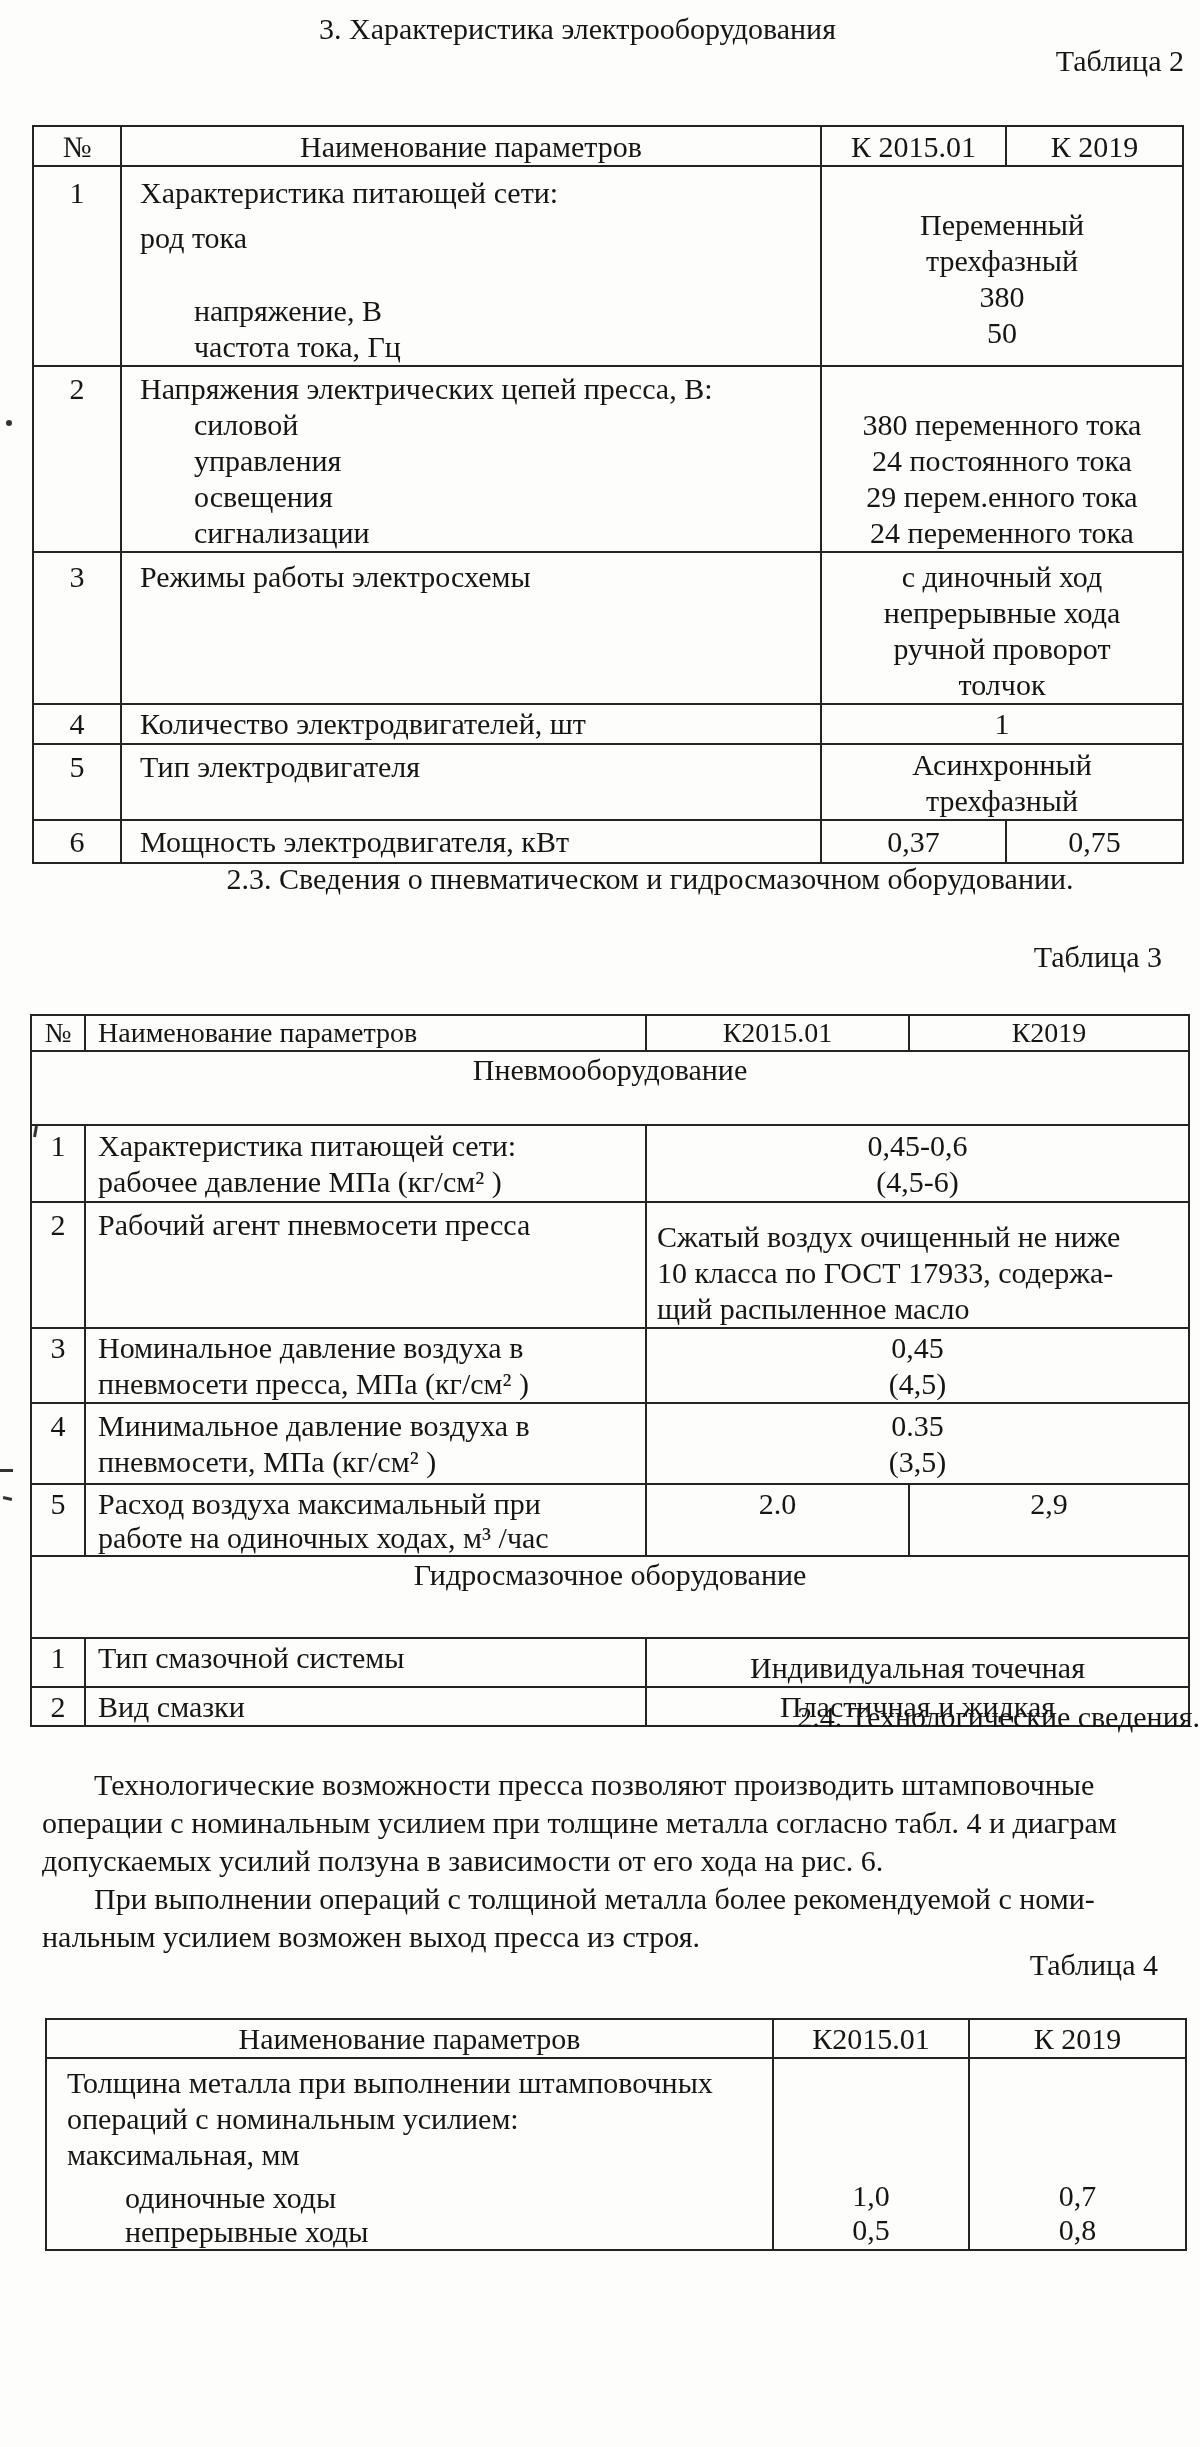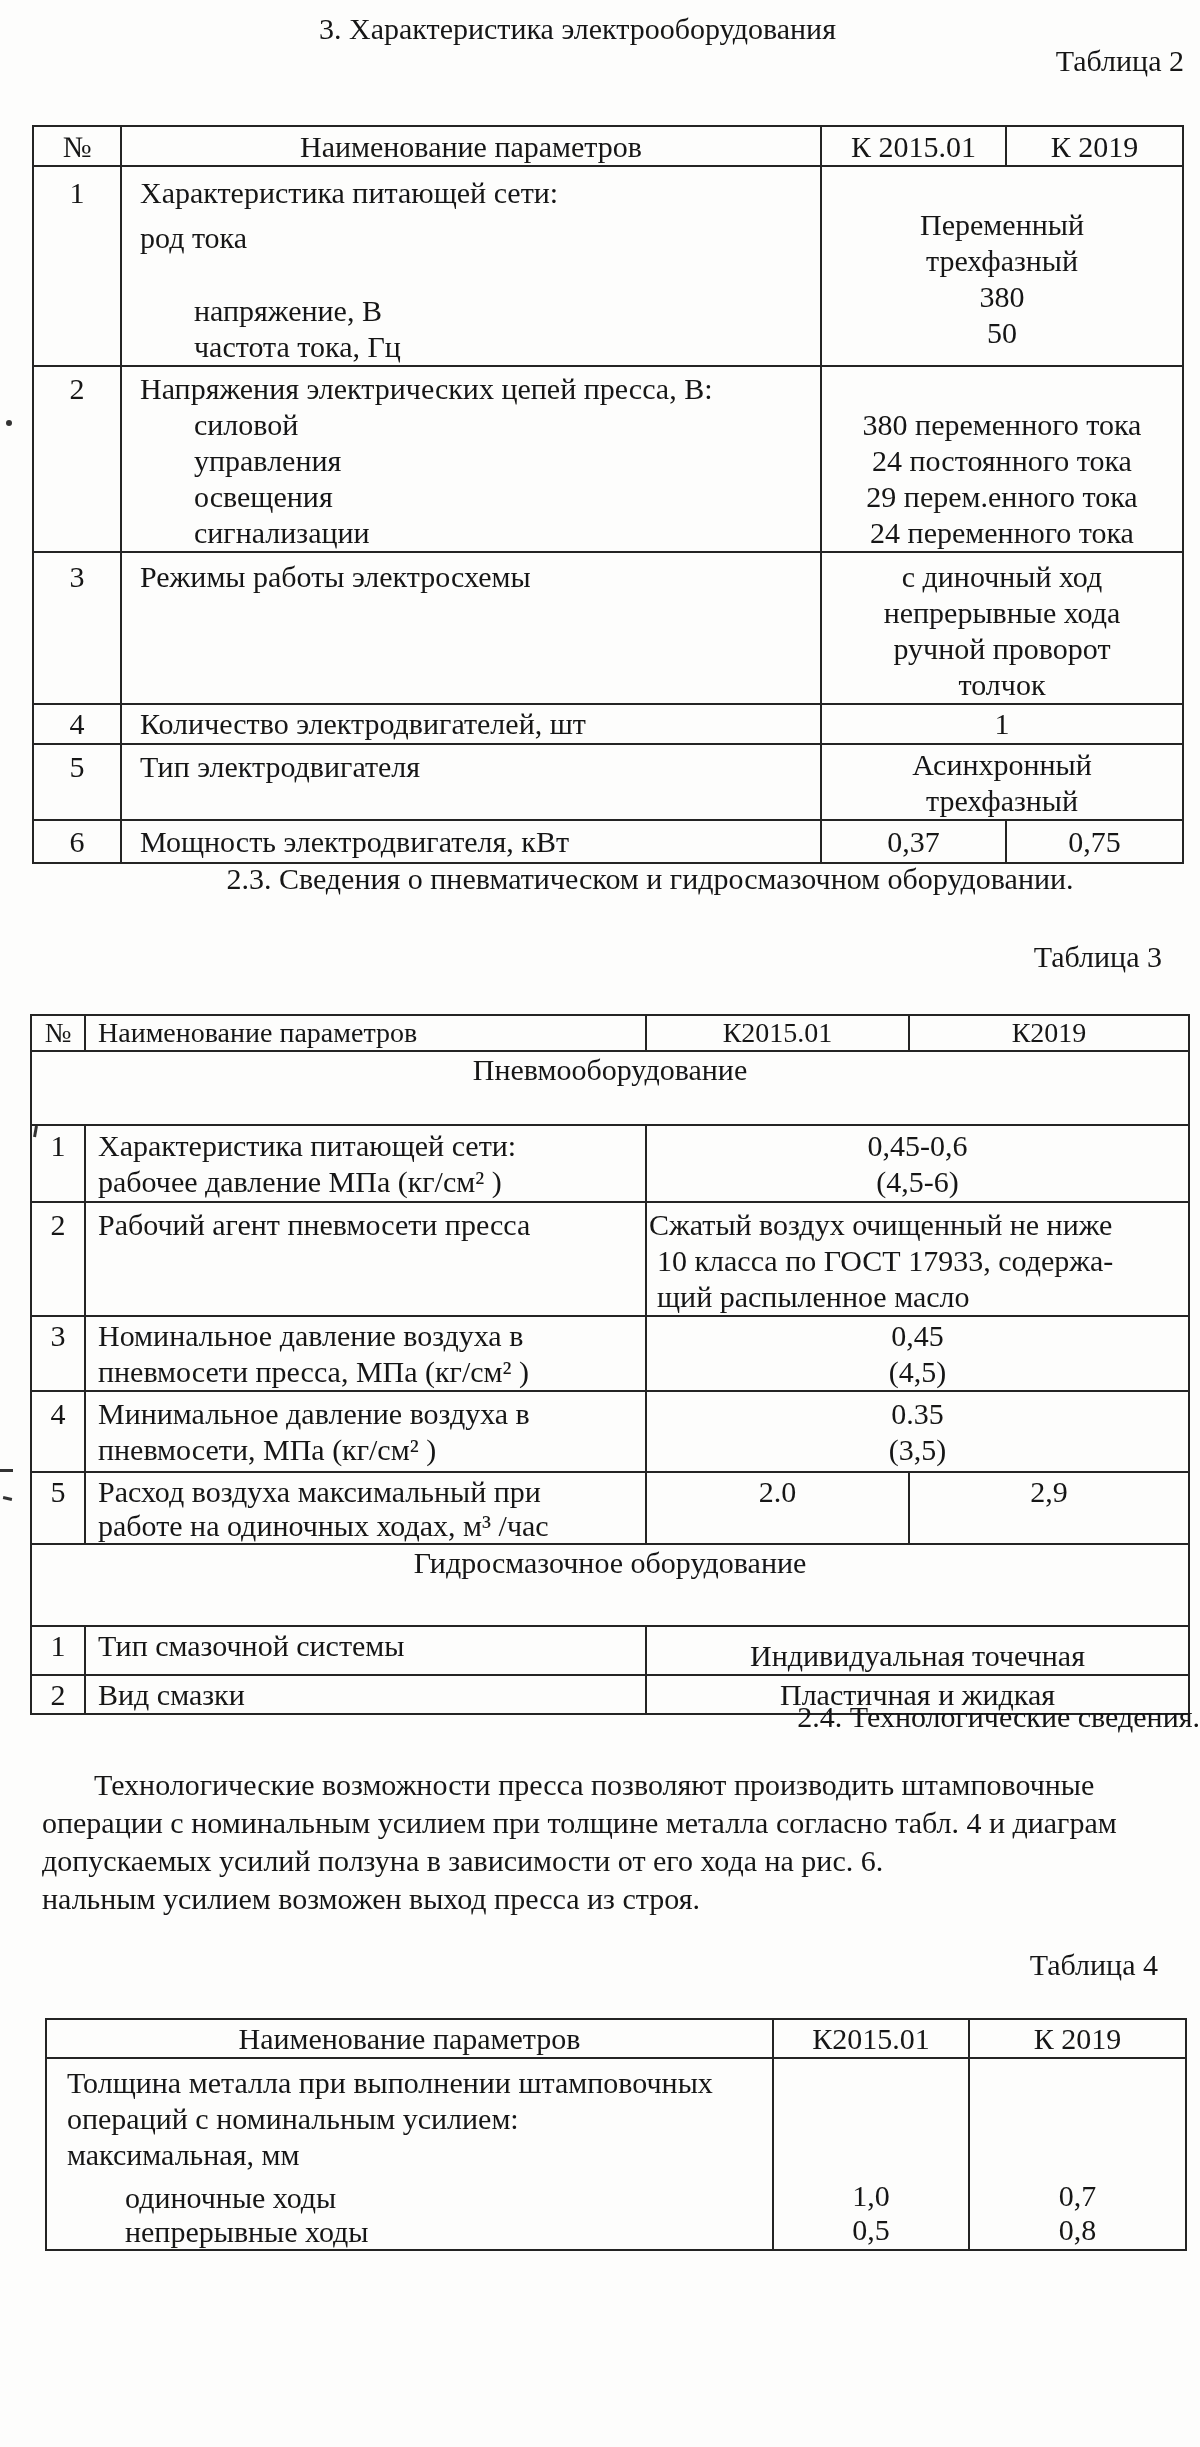--- a/index.html
+++ b/index.html
@@ -193,21 +193,21 @@
     </td>
   </tr>
   <tr style="height:113px;">
     <td class="num">
           <div class="ln" style="padding-top:4px;">2</div>
         </td>
     <td>
           <div class="ln i3" style="margin-top:4px;">Рабочий агент пневмосети пресса</div>
         </td>
     <td colspan="2">
-      <div class="ln" style="margin-top:4px;padding-left:2px;">Сжатый воздух очищенный не ниже</div>
+      <div class="ln" style="margin-top:16px;padding-left:10px;">Сжатый воздух очищенный не ниже</div>
       <div class="ln" style="padding-left:10px;">10 класса по ГОСТ 17933, содержа-</div>
       <div class="ln" style="padding-left:10px;">щий распыленное масло</div>
     </td>
   </tr>
   <tr style="height:74px;">
     <td class="num">
           <div class="ln" style="padding-top:1px;">3</div>
         </td>
     <td>
       <div class="ln i3" style="margin-top:1px;">Номинальное давление воздуха в</div>
@@ -275,20 +275,21 @@
   </tr>
 </tbody>
   </table>
 
 <div class="abs c hd" style="top:1700px;left:38px;width:1162px;text-align:right;">2.4. Технологические сведения.</div>
 
 <div class="abs para fs" style="top:1766px;left:42px;width:1148px;">
   <div class="ln ind">Технологические возможности пресса позволяют производить штамповочные</div>
   <div class="ln">операции с номинальным усилием при толщине металла согласно табл. 4 и диаграм</div>
   <div class="ln">допускаемых усилий ползуна в зависимости от его хода на рис. 6.</div>
+  <div class="ln ind">При выполнении операций с толщиной металла более рекомендуемой с номи-</div>
   <div class="ln">нальным усилием возможен выход пресса из строя.</div>
 </div>
 
 <div class="abs hd" style="top:1948px;right:42px;">Таблица 4</div>
 
 <table class="tbl abs" style="left:45px;top:2018px;width:1140px;">
   <colgroup>
       <col style="width:727px">
       <col style="width:196px">
       <col style="width:217px">

